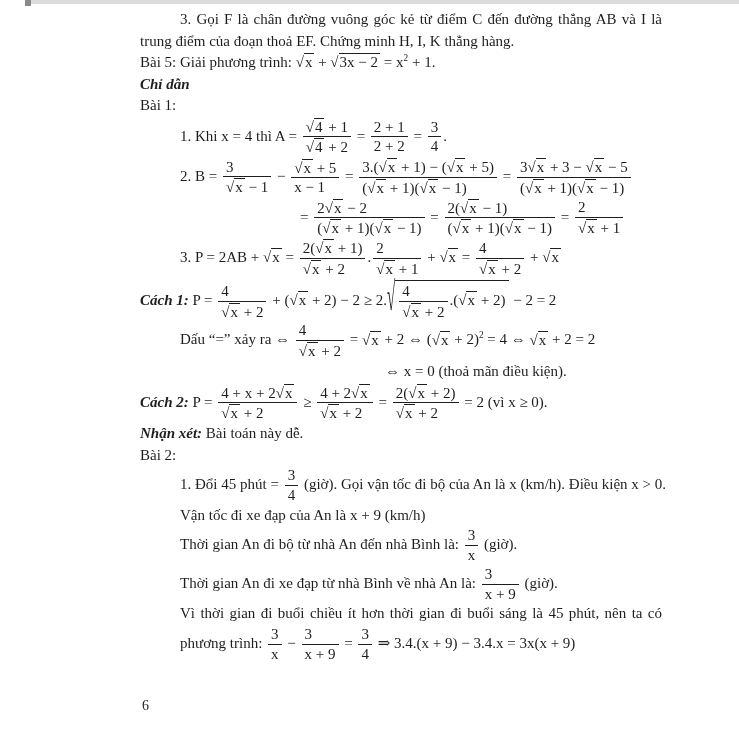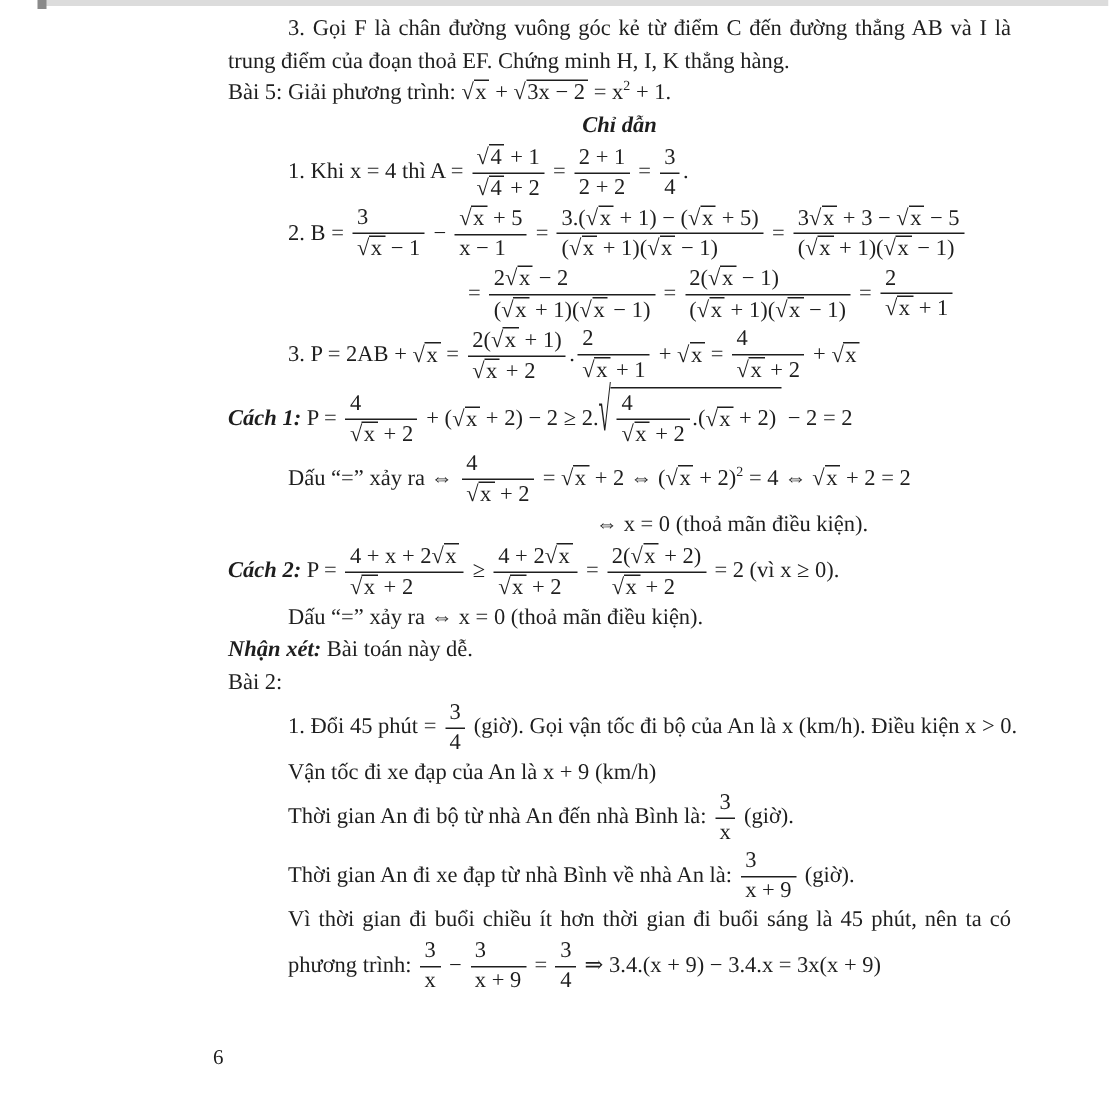--- a/index.html
+++ b/index.html
@@ -5,28 +5,28 @@
   html,body{margin:0;padding:0;}
   body{
     width:739px;height:739px;overflow:hidden;position:relative;
     background:#ffffff;color:#1e1e1e;
     font-family:"Liberation Serif","DejaVu Serif",serif;
     font-size:15px;
   }
   .top-edge{position:absolute;top:0;height:4px;left:30px;right:0;}
   .top-edge-mark{position:absolute;top:0;left:25px;width:6px;height:6px;}
   .doc{
-    position:absolute;left:152px;top:8px;width:522px;
+    position:absolute;left:140px;top:8px;width:522px;
     line-height:1.3;
   }
   .line{margin:2px 0;white-space:nowrap;}
   .ind1{margin-left:40px;}
   .eqA{margin-left:160px;}
   .eqB{margin-left:245px;}
-  .center{text-align:center;white-space:normal;}
+  .center{white-space:normal;}
   .just{white-space:normal;width:482px;text-align:justify;text-align-last:justify;}
   .b{font-weight:normal;}
   .bi{font-weight:bold;font-style:italic;}
   sup{font-size:0.62em;line-height:0;}
   
   .frac{display:inline-block;vertical-align:middle;text-align:left;margin:0 2px;}
   .frac .num,.frac .den{display:block;line-height:1.12;padding:0 3px;}
   .frac .num{border-bottom:1px solid currentColor;padding-bottom:1px;}
   .frac .den{padding-top:1px;font-family:Liberation Serif, serif;}
   
@@ -42,29 +42,29 @@
 <body style="background: rgb(255, 255, 255); color: rgb(30, 30, 30);">
 
 <div class="top-edge" style="background: rgb(220, 220, 220);"></div>
 <div class="top-edge-mark" style="background: rgb(138, 138, 138);"></div>
 
 <div class="doc">
     <div class="line ind1 just">3. Gọi F là chân đường vuông góc kẻ từ điểm C đến đường thẳng AB và I là</div>
     <div class="line">trung điểm của đoạn thoả EF. Chứng minh H, I, K thẳng hàng.</div>
     <div class="line"><span class="b">Bài 5:</span> Giải phương trình: <span class="sqrt"><span class="rad">√</span><span class="vinc">x</span></span> + <span class="sqrt"><span class="rad">√</span><span class="vinc">3x − 2</span></span> = x<sup>2</sup> + 1.</div>
     <div class="line center"><span class="bi">Chỉ dẫn</span></div>
+    <div class="line"><span class="b">Bài 1:</span></div>
     <div class="line ind1">1. Khi x = 4 thì A = <span class="frac"><span class="num"><span class="sqrt"><span class="rad">√</span><span class="vinc">4</span></span> + 1</span><span class="den"><span class="sqrt"><span class="rad">√</span><span class="vinc">4</span></span> + 2</span></span> = <span class="frac"><span class="num">2 + 1</span><span class="den">2 + 2</span></span> = <span class="frac"><span class="num">3</span><span class="den">4</span></span>.</div>
     <div class="line ind1">2. B = <span class="frac"><span class="num">3</span><span class="den"><span class="sqrt"><span class="rad">√</span><span class="vinc">x</span></span> − 1</span></span> − <span class="frac"><span class="num"><span class="sqrt"><span class="rad">√</span><span class="vinc">x</span></span> + 5</span><span class="den">x − 1</span></span> = <span class="frac"><span class="num">3.(<span class="sqrt"><span class="rad">√</span><span class="vinc">x</span></span> + 1) − (<span class="sqrt"><span class="rad">√</span><span class="vinc">x</span></span> + 5)</span><span class="den">(<span class="sqrt"><span class="rad">√</span><span class="vinc">x</span></span> + 1)(<span class="sqrt"><span class="rad">√</span><span class="vinc">x</span></span> − 1)</span></span> = <span class="frac"><span class="num">3<span class="sqrt"><span class="rad">√</span><span class="vinc">x</span></span> + 3 − <span class="sqrt"><span class="rad">√</span><span class="vinc">x</span></span> − 5</span><span class="den">(<span class="sqrt"><span class="rad">√</span><span class="vinc">x</span></span> + 1)(<span class="sqrt"><span class="rad">√</span><span class="vinc">x</span></span> − 1)</span></span></div>
     <div class="line eqA">= <span class="frac"><span class="num">2<span class="sqrt"><span class="rad">√</span><span class="vinc">x</span></span> − 2</span><span class="den">(<span class="sqrt"><span class="rad">√</span><span class="vinc">x</span></span> + 1)(<span class="sqrt"><span class="rad">√</span><span class="vinc">x</span></span> − 1)</span></span> = <span class="frac"><span class="num">2(<span class="sqrt"><span class="rad">√</span><span class="vinc">x</span></span> − 1)</span><span class="den">(<span class="sqrt"><span class="rad">√</span><span class="vinc">x</span></span> + 1)(<span class="sqrt"><span class="rad">√</span><span class="vinc">x</span></span> − 1)</span></span> = <span class="frac"><span class="num">2</span><span class="den"><span class="sqrt"><span class="rad">√</span><span class="vinc">x</span></span> + 1</span></span></div>
     <div class="line ind1">3. P = 2AB + <span class="sqrt"><span class="rad">√</span><span class="vinc">x</span></span> = <span class="frac"><span class="num">2(<span class="sqrt"><span class="rad">√</span><span class="vinc">x</span></span> + 1)</span><span class="den"><span class="sqrt"><span class="rad">√</span><span class="vinc">x</span></span> + 2</span></span>.<span class="frac"><span class="num">2</span><span class="den"><span class="sqrt"><span class="rad">√</span><span class="vinc">x</span></span> + 1</span></span> + <span class="sqrt"><span class="rad">√</span><span class="vinc">x</span></span> = <span class="frac"><span class="num">4</span><span class="den"><span class="sqrt"><span class="rad">√</span><span class="vinc">x</span></span> + 2</span></span> + <span class="sqrt"><span class="rad">√</span><span class="vinc">x</span></span></div>
     <div class="line"><span class="bi">Cách 1:</span> P = <span class="frac"><span class="num">4</span><span class="den"><span class="sqrt"><span class="rad">√</span><span class="vinc">x</span></span> + 2</span></span> + (<span class="sqrt"><span class="rad">√</span><span class="vinc">x</span></span> + 2) − 2 ≥ 2.<span class="sqrt big"><span class="rad">√</span><span class="vinc"><span class="frac"><span class="num">4</span><span class="den"><span class="sqrt"><span class="rad">√</span><span class="vinc">x</span></span> + 2</span></span>.(<span class="sqrt"><span class="rad">√</span><span class="vinc">x</span></span> + 2)</span></span> − 2 = 2</div>
     <div class="line ind1">Dấu “=” xảy ra ⇔ <span class="frac"><span class="num">4</span><span class="den"><span class="sqrt"><span class="rad">√</span><span class="vinc">x</span></span> + 2</span></span> = <span class="sqrt"><span class="rad">√</span><span class="vinc">x</span></span> + 2 ⇔ (<span class="sqrt"><span class="rad">√</span><span class="vinc">x</span></span> + 2)<sup>2</sup> = 4 ⇔ <span class="sqrt"><span class="rad">√</span><span class="vinc">x</span></span> + 2 = 2</div>
     <div class="line eqB">⇔ x = 0 (thoả mãn điều kiện).</div>
     <div class="line"><span class="bi">Cách 2:</span> P = <span class="frac"><span class="num">4 + x + 2<span class="sqrt"><span class="rad">√</span><span class="vinc">x</span></span></span><span class="den"><span class="sqrt"><span class="rad">√</span><span class="vinc">x</span></span> + 2</span></span> ≥ <span class="frac"><span class="num">4 + 2<span class="sqrt"><span class="rad">√</span><span class="vinc">x</span></span></span><span class="den"><span class="sqrt"><span class="rad">√</span><span class="vinc">x</span></span> + 2</span></span> = <span class="frac"><span class="num">2(<span class="sqrt"><span class="rad">√</span><span class="vinc">x</span></span> + 2)</span><span class="den"><span class="sqrt"><span class="rad">√</span><span class="vinc">x</span></span> + 2</span></span> = 2 (vì x ≥ 0).</div>
-    <div class="line ind1">Dấu “=” xảy ra ⇔ x = 0 (thoả mãn điều kiện).</div>
     <div class="line"><span class="bi">Nhận xét:</span> Bài toán này dễ.</div>
     <div class="line"><span class="b">Bài 2:</span></div>
     <div class="line ind1">1. Đổi 45 phút = <span class="frac"><span class="num">3</span><span class="den">4</span></span> (giờ). Gọi vận tốc đi bộ của An là x (km/h). Điều kiện x &gt; 0.</div>
     <div class="line ind1">Vận tốc đi xe đạp của An là x + 9 (km/h)</div>
     <div class="line ind1">Thời gian An đi bộ từ nhà An đến nhà Bình là: <span class="frac"><span class="num">3</span><span class="den">x</span></span> (giờ).</div>
     <div class="line ind1">Thời gian An đi xe đạp từ nhà Bình về nhà An là: <span class="frac"><span class="num">3</span><span class="den">x + 9</span></span> (giờ).</div>
     <div class="line ind1 just">Vì thời gian đi buổi chiều ít hơn thời gian đi buổi sáng là 45 phút, nên ta có</div>
     <div class="line ind1">phương trình: <span class="frac"><span class="num">3</span><span class="den">x</span></span> − <span class="frac"><span class="num">3</span><span class="den">x + 9</span></span> = <span class="frac"><span class="num">3</span><span class="den">4</span></span> ⇒ 3.4.(x + 9) − 3.4.x = 3x(x + 9)</div>
   </div>
 

